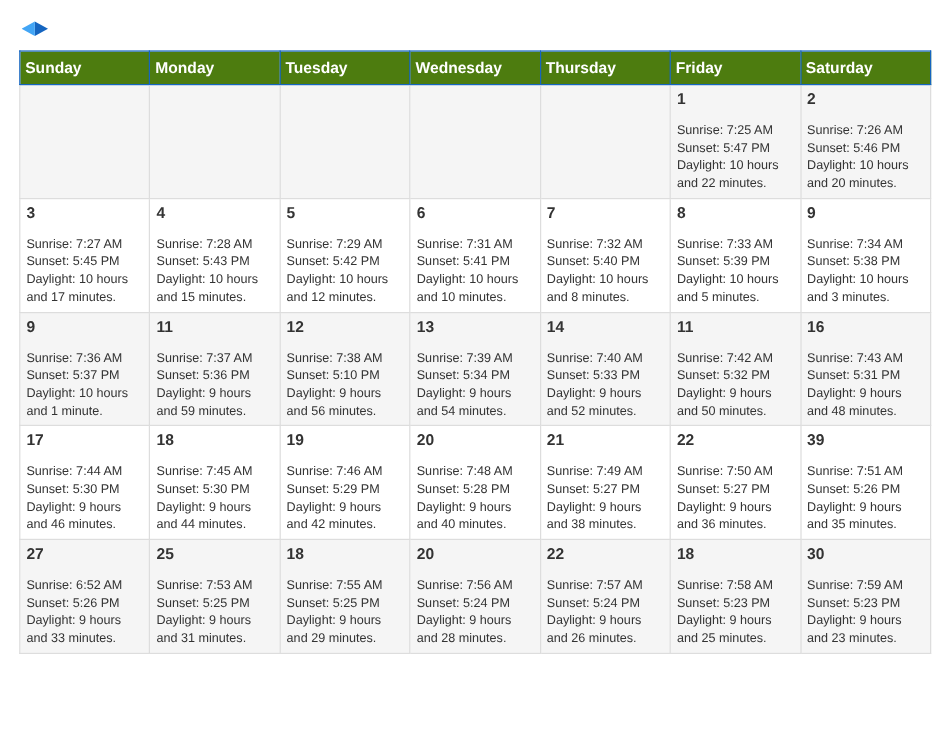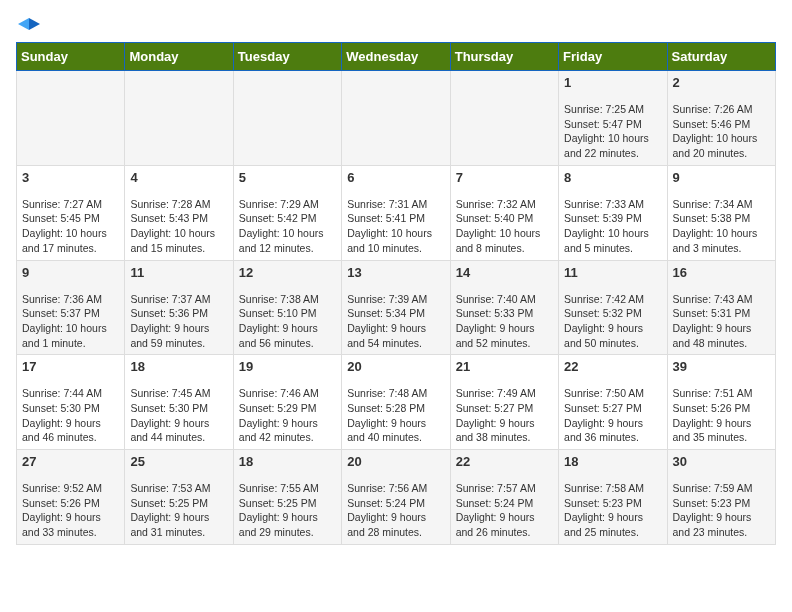--- a/index.html
+++ b/index.html
@@ -260,21 +260,21 @@
         <td>
           <span class="day-num">39</span>
           <div class="cell-text">Sunrise: 7:51 AM
 Sunset: 5:26 PM
 Daylight: 9 hours and 35 minutes.</div>
         </td>
       </tr>
       <tr>
         <td>
           <span class="day-num">27</span>
-          <div class="cell-text">Sunrise: 9:52 AM
+          <div class="cell-text">Sunrise: 6:52 AM
 Sunset: 5:26 PM
 Daylight: 9 hours and 33 minutes.</div>
         </td>
         <td>
           <span class="day-num">25</span>
           <div class="cell-text">Sunrise: 7:53 AM
 Sunset: 5:25 PM
 Daylight: 9 hours and 31 minutes.</div>
         </td>
         <td>

